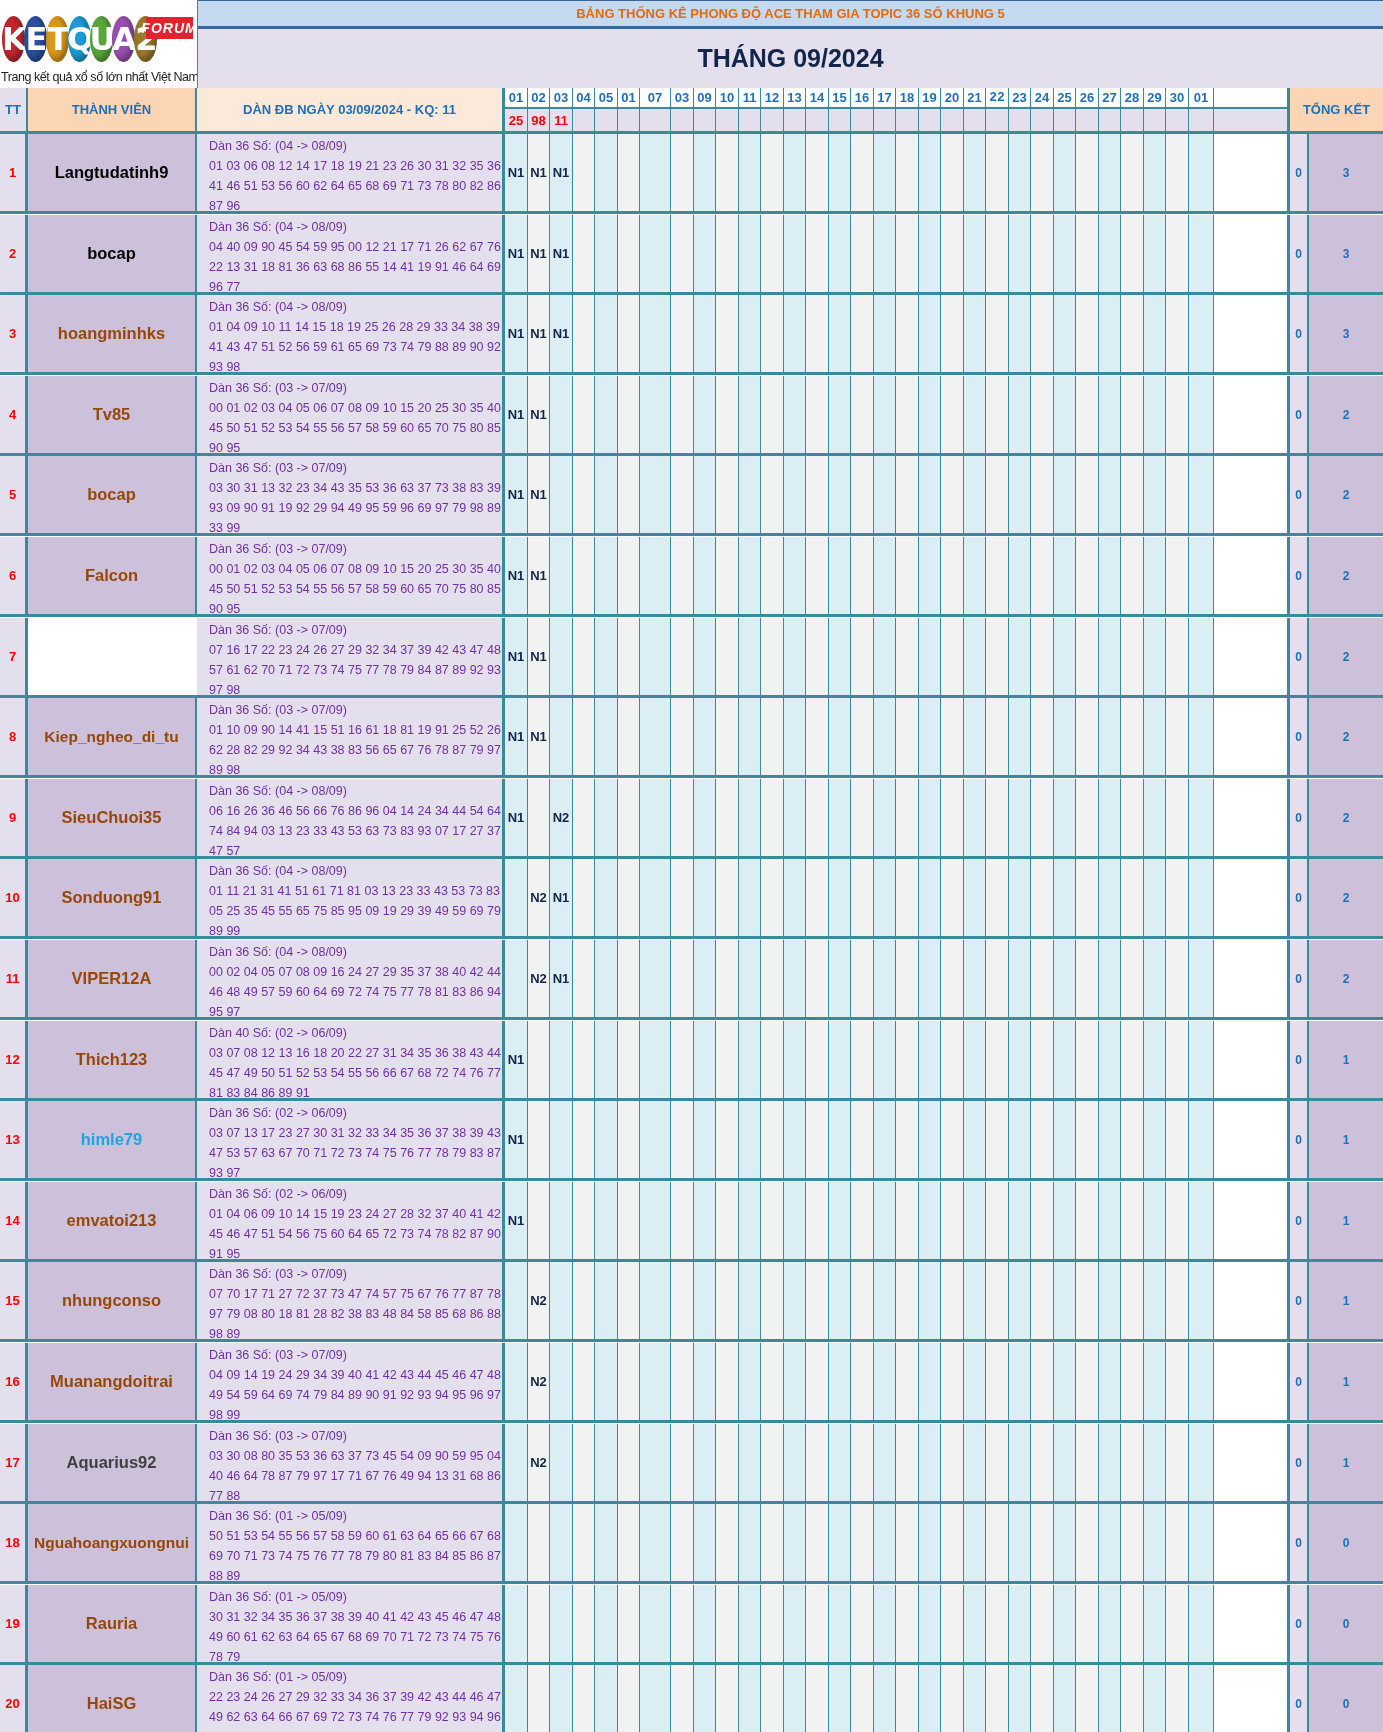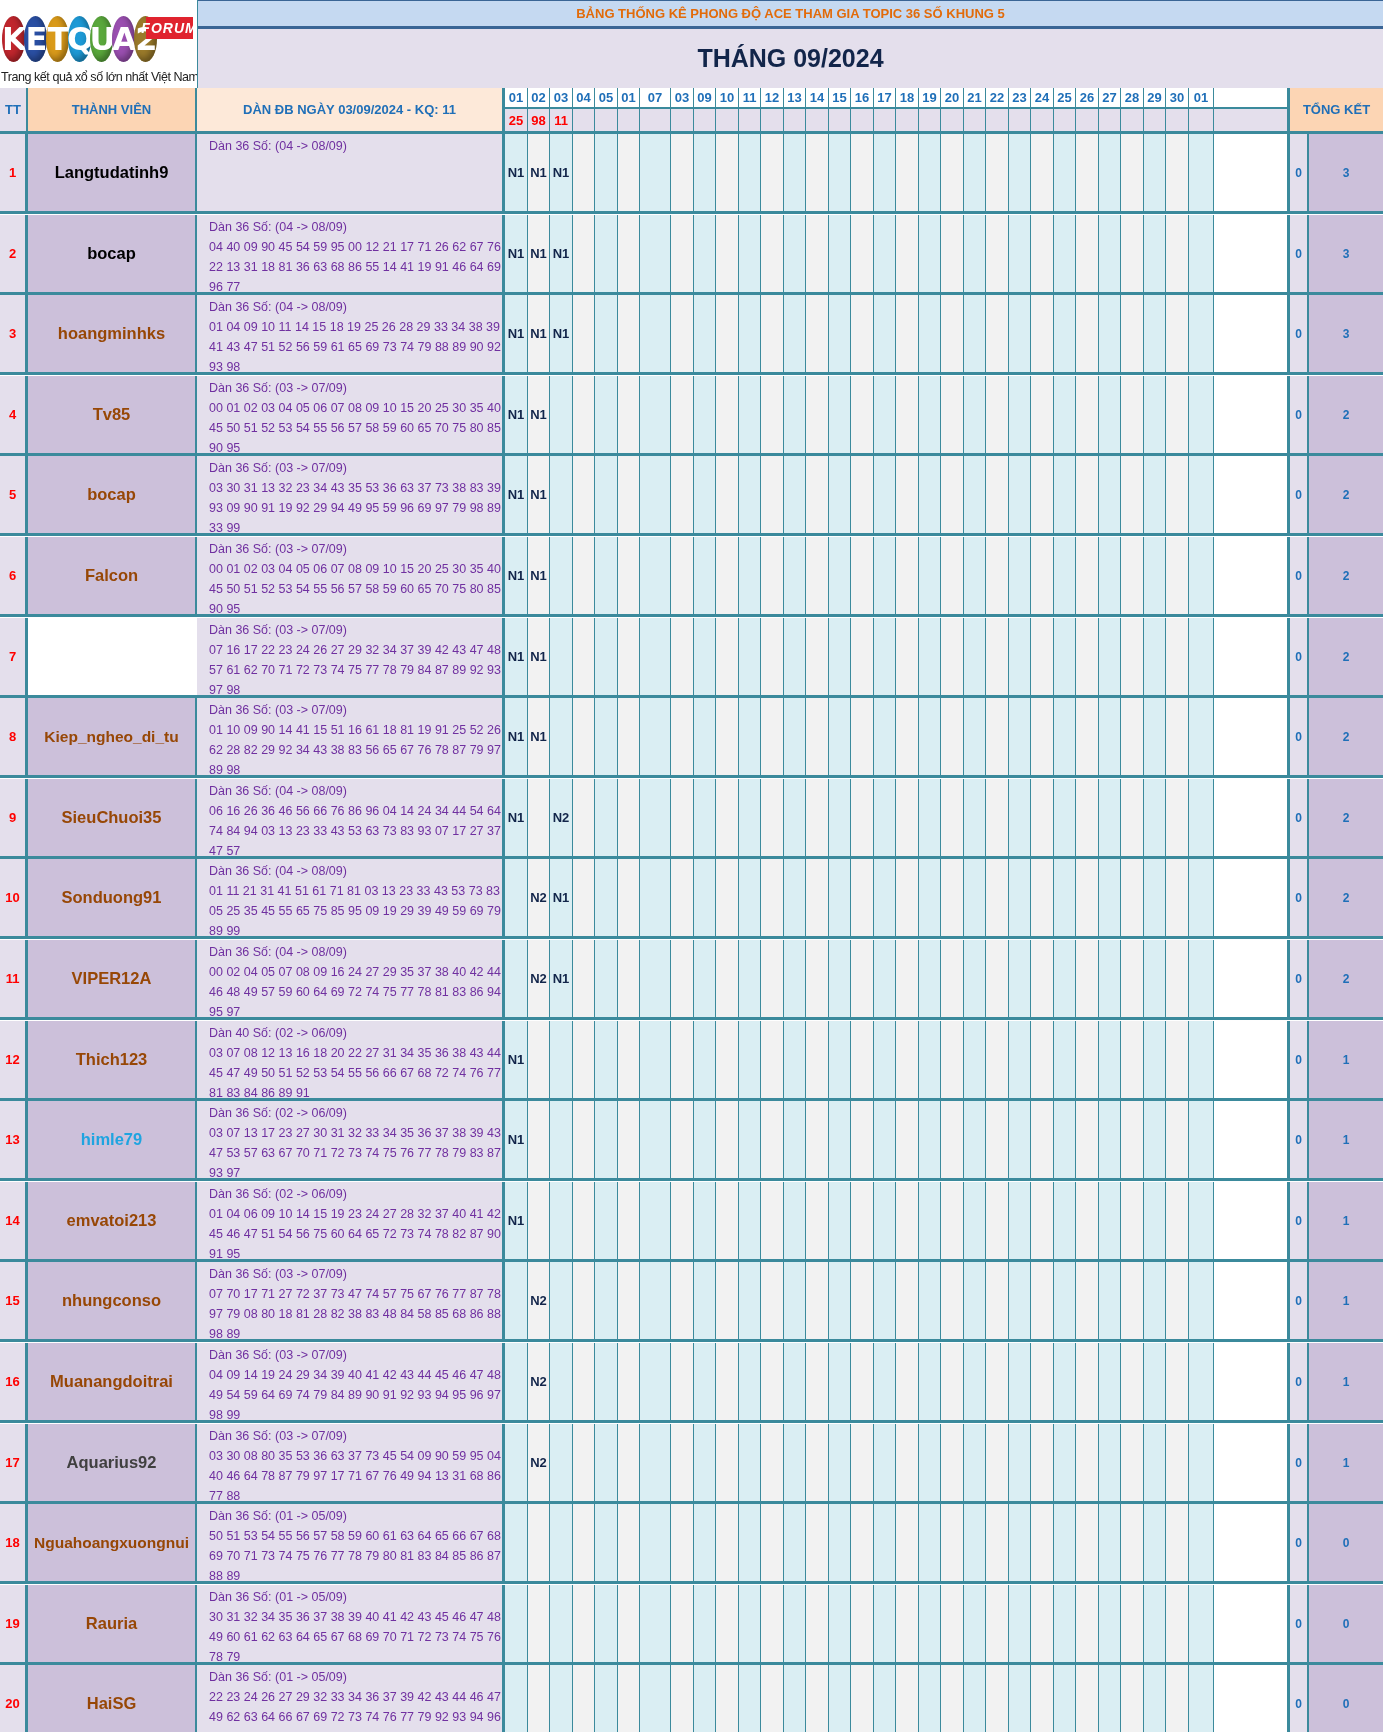--- a/index.html
+++ b/index.html
@@ -88,21 +88,21 @@
       <div class="dcell" style="width: 23px;">12</div>
       <div class="dcell" style="width: 22px;">13</div>
       <div class="dcell" style="width: 23px;">14</div>
       <div class="dcell" style="width: 22px;">15</div>
       <div class="dcell" style="width: 23px;">16</div>
       <div class="dcell" style="width: 22px;">17</div>
       <div class="dcell" style="width: 23px;">18</div>
       <div class="dcell" style="width: 22px;">19</div>
       <div class="dcell" style="width: 23px;">20</div>
       <div class="dcell" style="width: 22px;">21</div>
-      <div class="dcell" style="width: 23px;">22</div>
+      <div class="dcell" style="width: 23px; font-family: Liberation Mono, monospace;">22</div>
       <div class="dcell" style="width: 22px;">23</div>
       <div class="dcell" style="width: 23px;">24</div>
       <div class="dcell" style="width: 22px;">25</div>
       <div class="dcell" style="width: 23px;">26</div>
       <div class="dcell" style="width: 22px;">27</div>
       <div class="dcell" style="width: 23px;">28</div>
       <div class="dcell" style="width: 22px;">29</div>
       <div class="dcell" style="width: 23px;">30</div>
       <div class="dcell" style="width: 25px;">01</div>
     </div>
@@ -142,20 +142,21 @@
 </div>
 <div class="hdr hdr-tong">TỔNG KẾT</div>
 <div class="hdr-line"></div>
 
 <div class="rows" id="rows">
     <div class="row" style="top: 0px;">
       <div class="c c-tt">1</div>
       <div class="c c-member" style="color: rgb(0, 0, 0);">Langtudatinh9</div>
       <div class="c c-dan">
         <span class="ttl">Dàn 36 Số: (04 -&gt; 08/09)</span>
+        <span class="nums">01 03 06 08 12 14 17 18 19 21 23 26 30 31 32 35 36 41 46 51 53 56 60 62 64 65 68 69 71 73 78 80 82 86 87 96</span>
       </div>
       <div class="c c-days">
         <div class="dcell blue" style="width: 23px;">N1</div>
         <div class="dcell grey" style="width: 22px;">N1</div>
         <div class="dcell blue" style="width: 23px;">N1</div>
         <div class="dcell grey" style="width: 22px;"></div>
         <div class="dcell blue" style="width: 23px;"></div>
         <div class="dcell grey" style="width: 22px;"></div>
         <div class="dcell blue" style="width: 31px;"></div>
         <div class="dcell grey" style="width: 23px;"></div>

